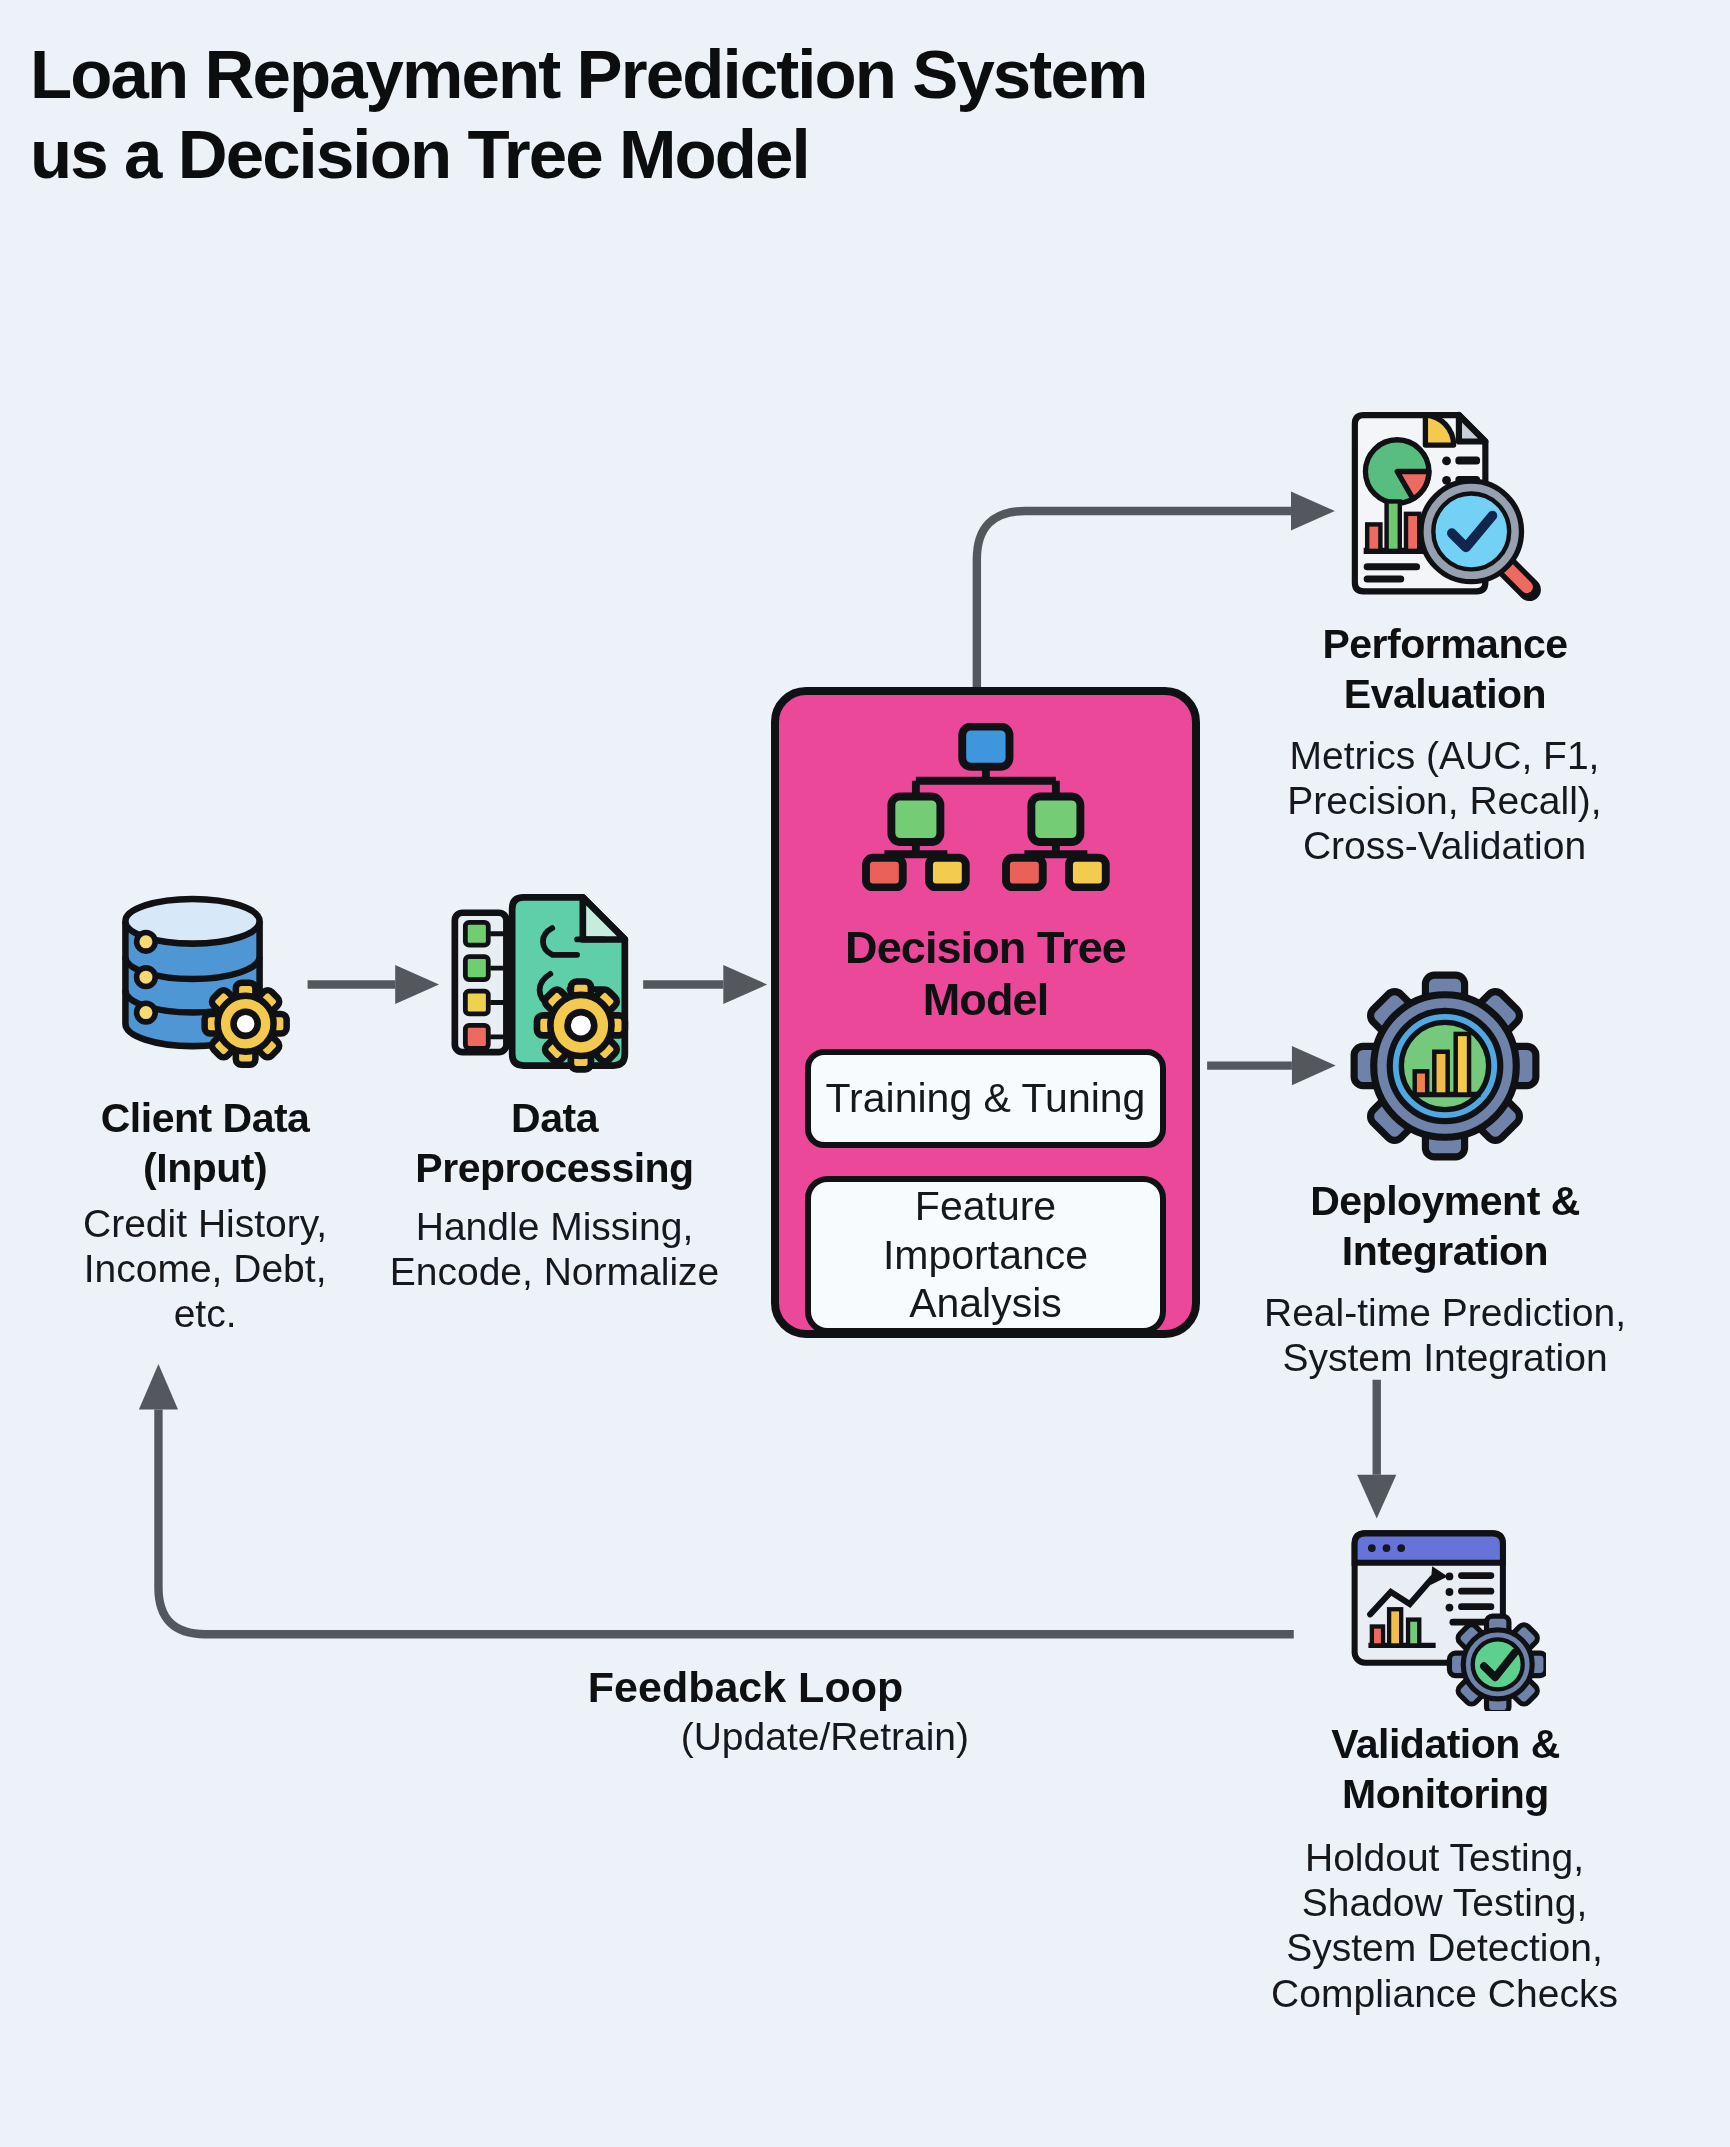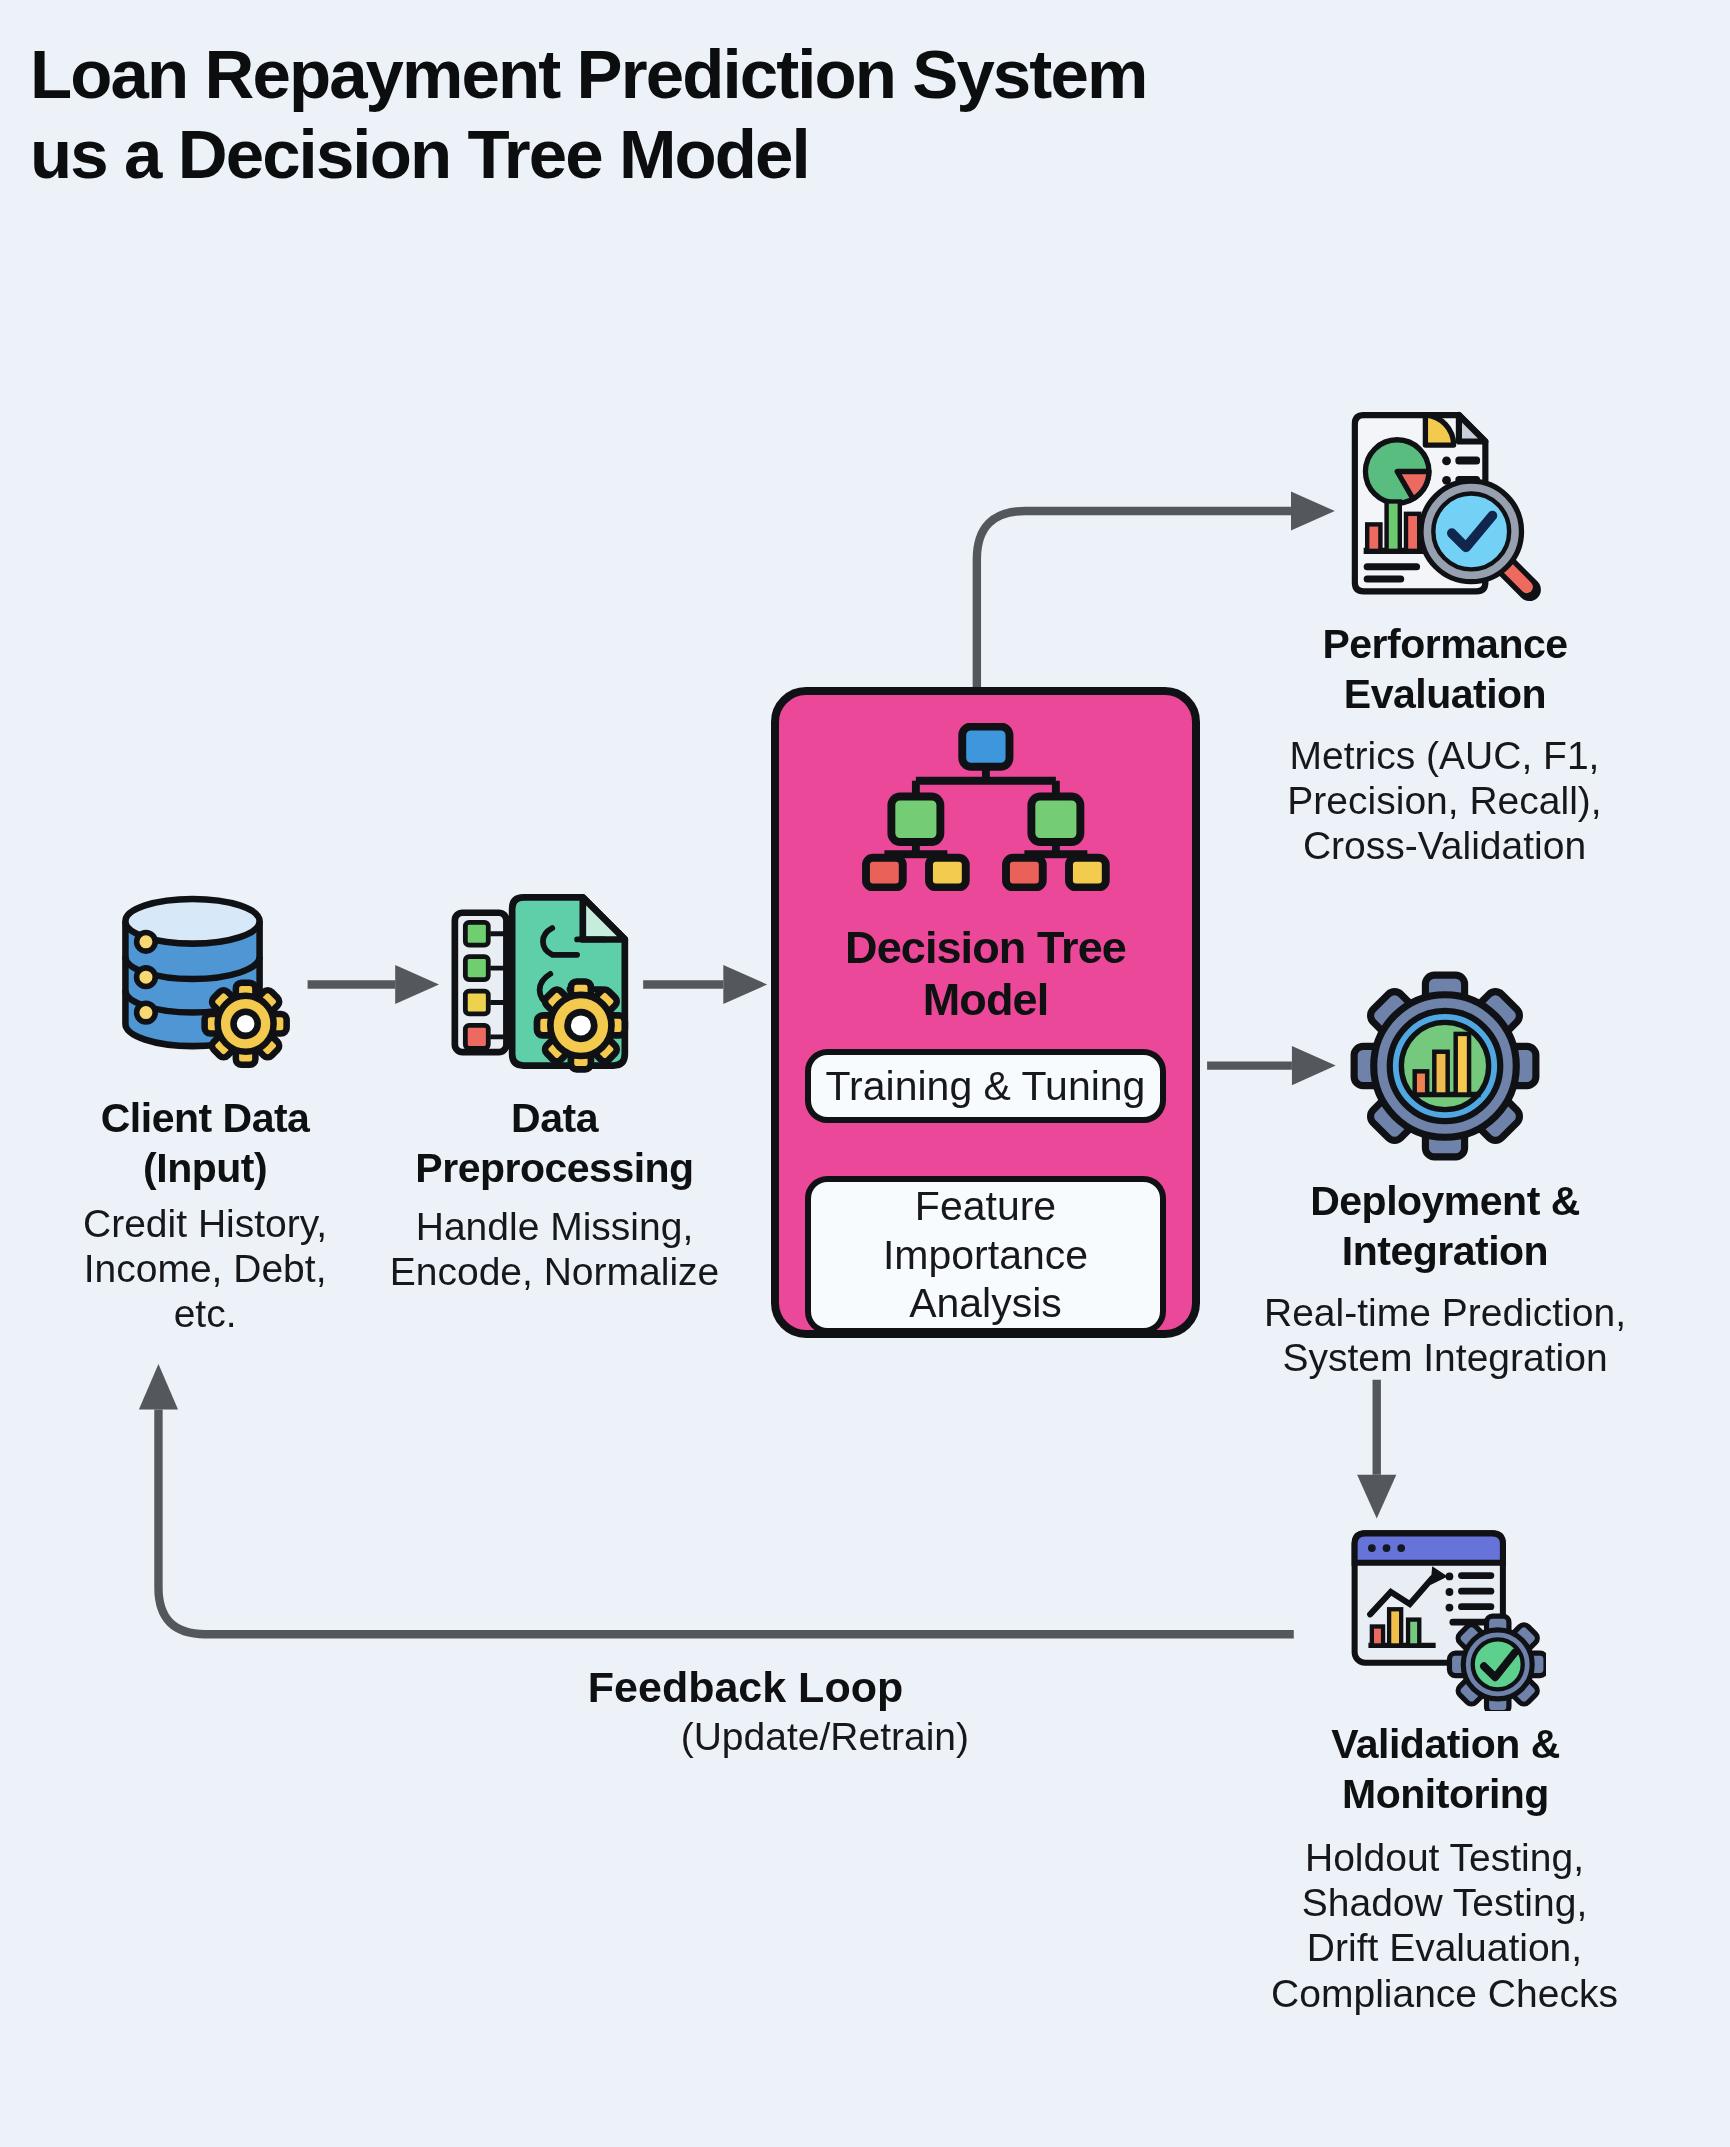--- a/index.html
+++ b/index.html
@@ -13,21 +13,21 @@
   .s{position:absolute;text-align:center;font-weight:400;font-size:39px;
      line-height:1.16;color:#17181b;}
   .icon{position:absolute;}
   .model-box{position:absolute;left:771px;top:687px;width:429px;height:651px;
              background:#ec4899;border:8.4px solid #101114;border-radius:35px;box-sizing:border-box;}
   .model-h{position:absolute;left:0;right:0;top:227px;text-align:center;font-weight:800;
            font-size:45px;line-height:1.15;letter-spacing:-0.9px;color:#0f1012;}
   .inner-box{position:absolute;left:26px;right:26px;background:#f8fbfe;border:6.5px solid #101114;
              border-radius:22.4px;display:flex;flex-direction:column;align-items:center;justify-content:center;
              text-align:center;font-size:41px;line-height:1.18;color:#17181b;box-sizing:border-box;}
-  .inner-box.training{top:354px;height:74px;}
+  .inner-box.training{top:354px;height:99px;border-radius:19px;}
   .inner-box.feature{top:481px;height:158px;}
   .fb-h{position:absolute;text-align:center;font-weight:700;font-size:43px;color:#0f1012;}
   .fb-s{position:absolute;text-align:center;font-weight:400;font-size:39px;color:#17181b;}
 </style>
 </head>
 <body>
 
 <div class="canvas">
 
   <svg class="arrows" width="1730" height="2148" viewBox="0 0 1856 2304">
@@ -222,21 +222,21 @@
       <path d="M160 166 L173 179 L196 150" fill="none" stroke="#101114" stroke-width="9" stroke-linecap="round" stroke-linejoin="round"></path>
     </g>
   </svg>
   <div class="h" style="left:1231px;top:1719px;width:429px;">
     <div>Validation &amp;</div>
     <div>Monitoring</div>
   </div>
   <div class="s" style="left:1221px;top:1835px;width:447px;">
     <div>Holdout Testing,</div>
     <div>Shadow Testing,</div>
-    <div>Drift Evaluation,</div>
+    <div>System Detection,</div>
     <div>Compliance Checks</div>
   </div>
 
   <div class="fb-h" style="left:522px;top:1663px;width:447px;">Feedback Loop</div>
   <div class="fb-s" style="left:522px;top:1715px;width:447px;text-align:right;">(Update/Retrain)</div>
 
 </div>
 
 
 </body></html>

